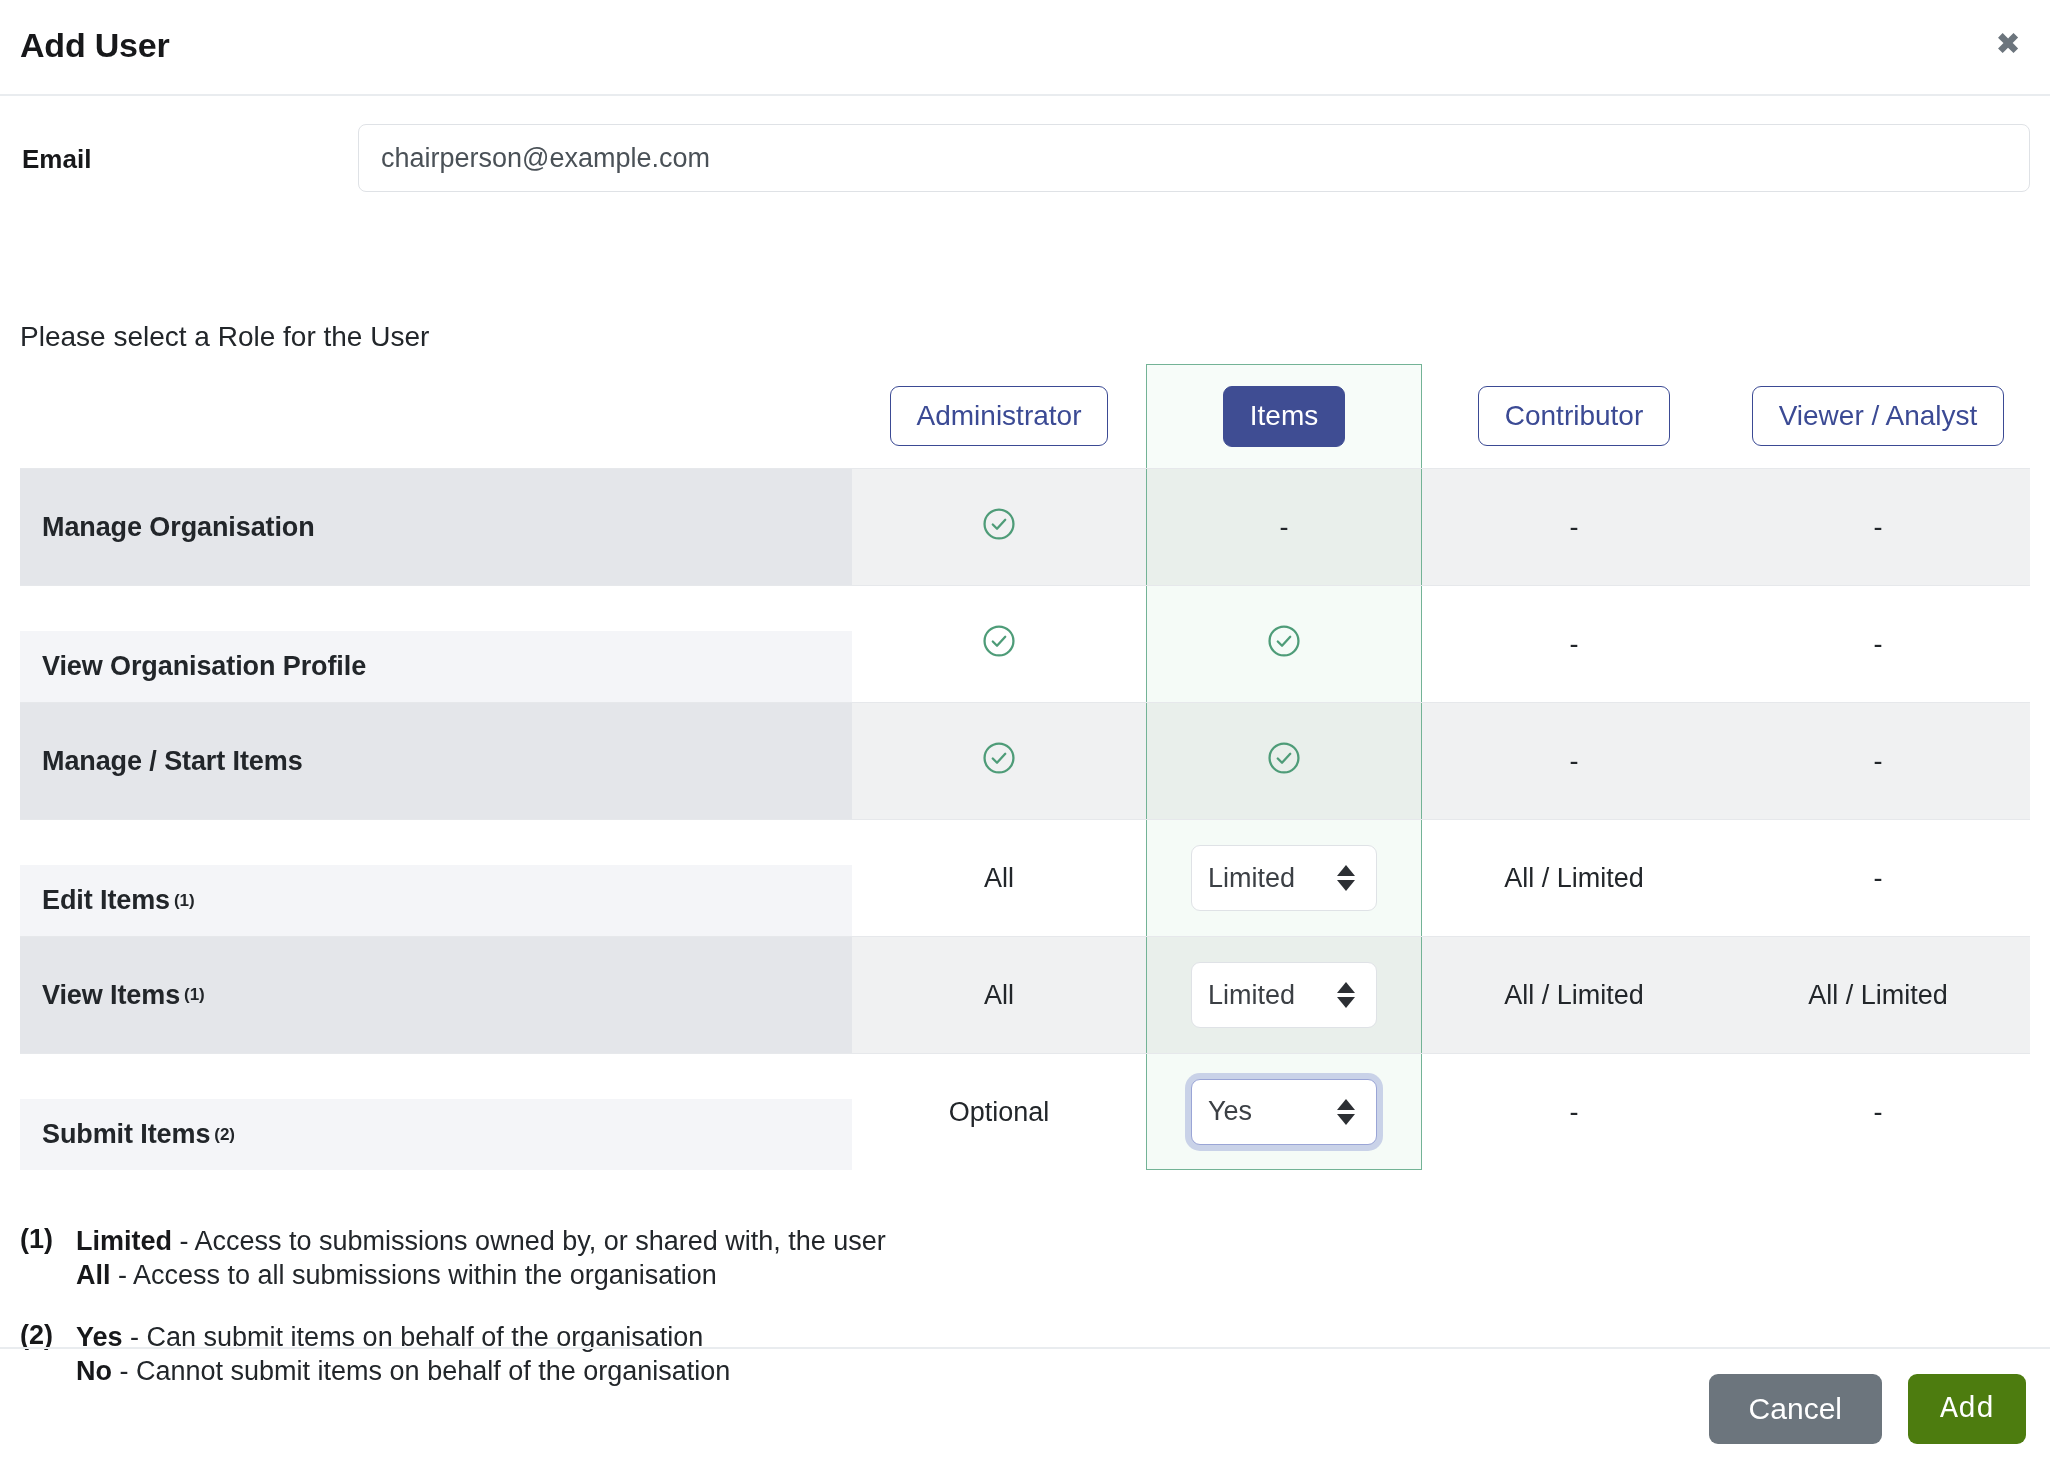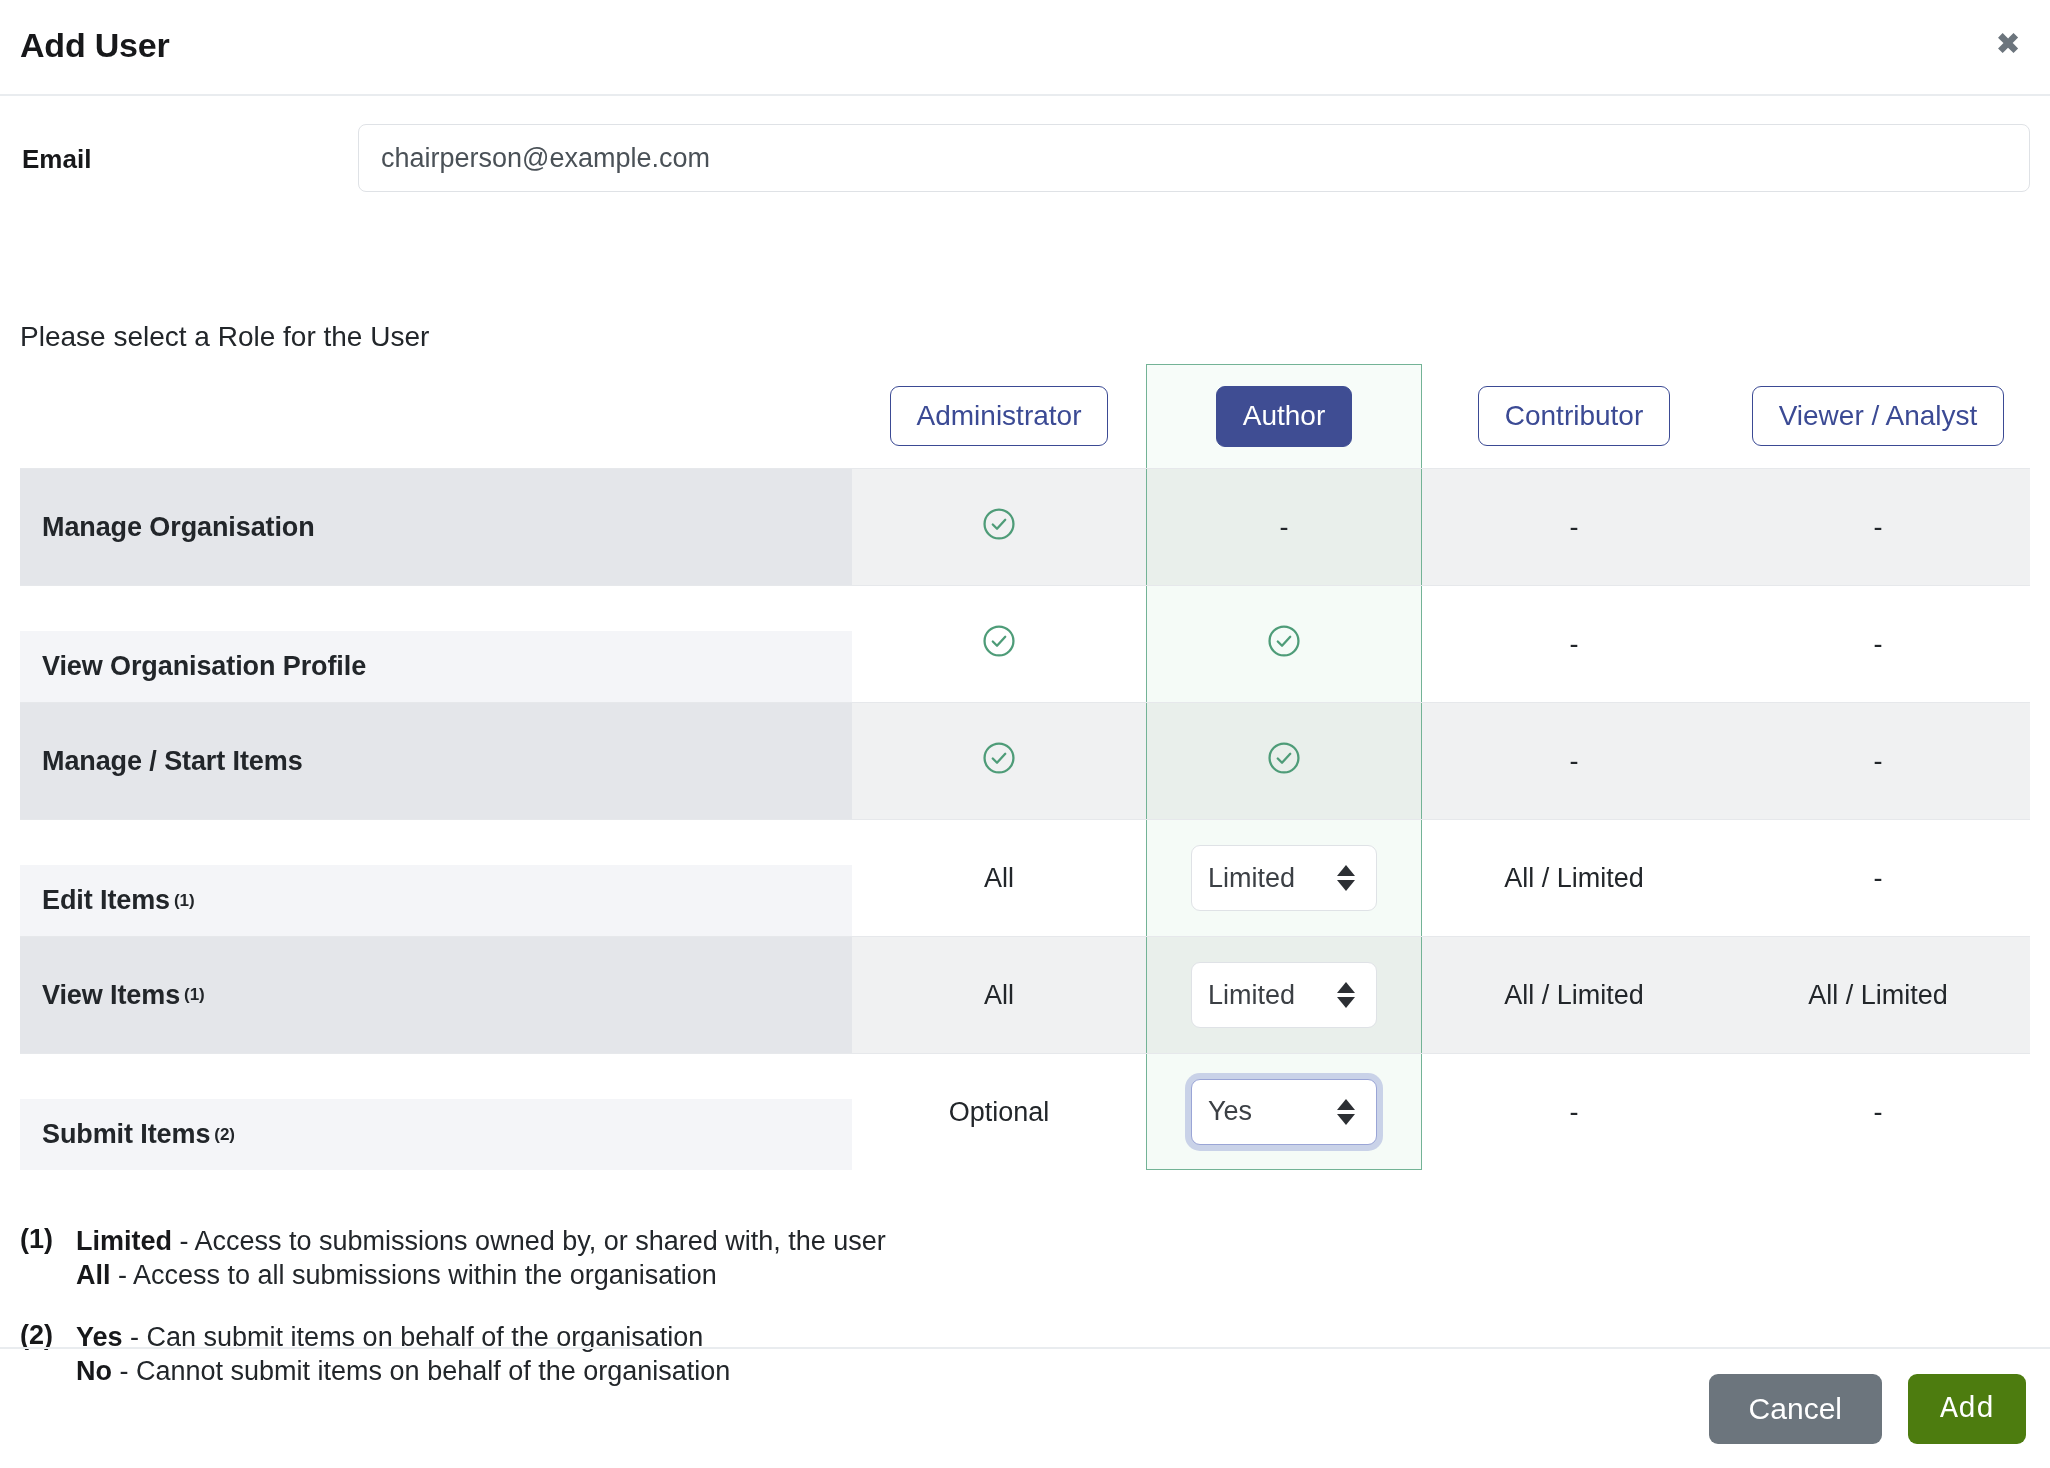--- a/index.html
+++ b/index.html
@@ -313,21 +313,21 @@
     <div class="grid">
 
       <div class="grid-row header-row">
         <div class="col-label"></div>
 
         <div class="col-role header-cell">
           <button class="role-btn">Administrator</button>
         </div>
 
         <div class="col-role-b header-cell hl">
-          <button class="role-btn active">Author</button>
+          <button class="role-btn active">Items</button>
         </div>
 
         <div class="col-role-c header-cell">
           <button class="role-btn">Contributor</button>
         </div>
 
         <div class="col-role-d header-cell">
           <button class="role-btn">Viewer / Analyst</button>
         </div>
       </div>

